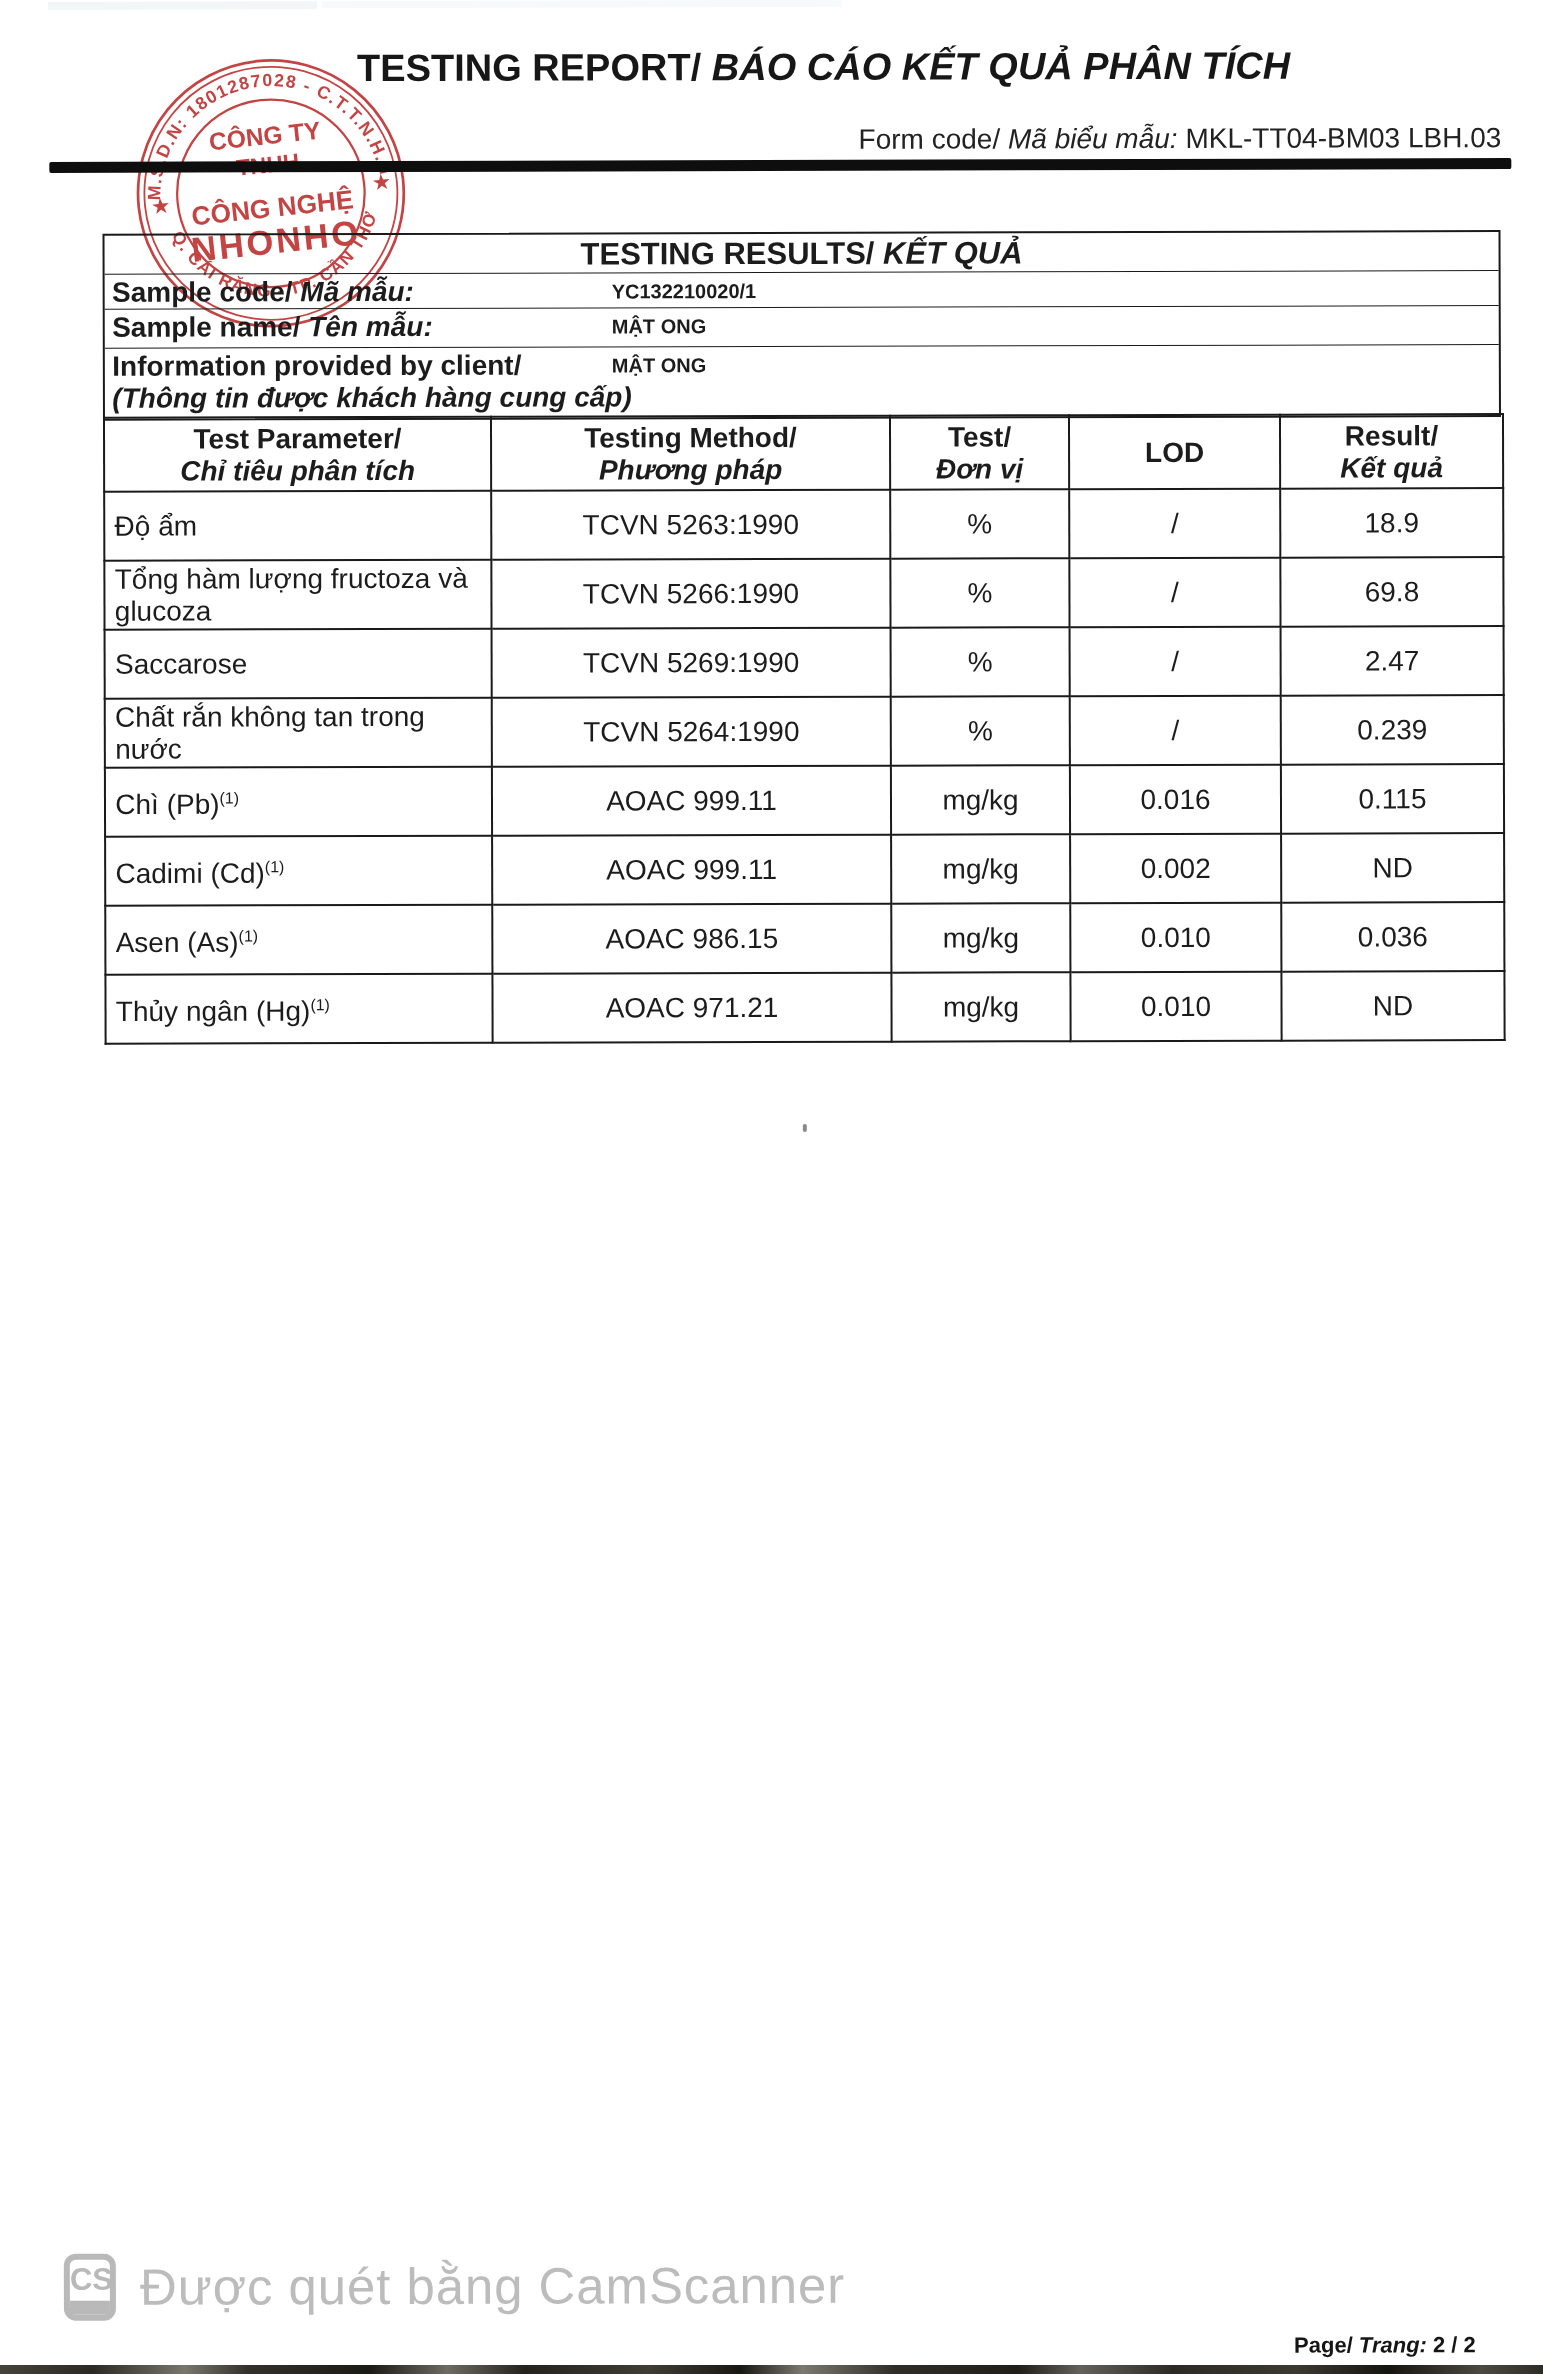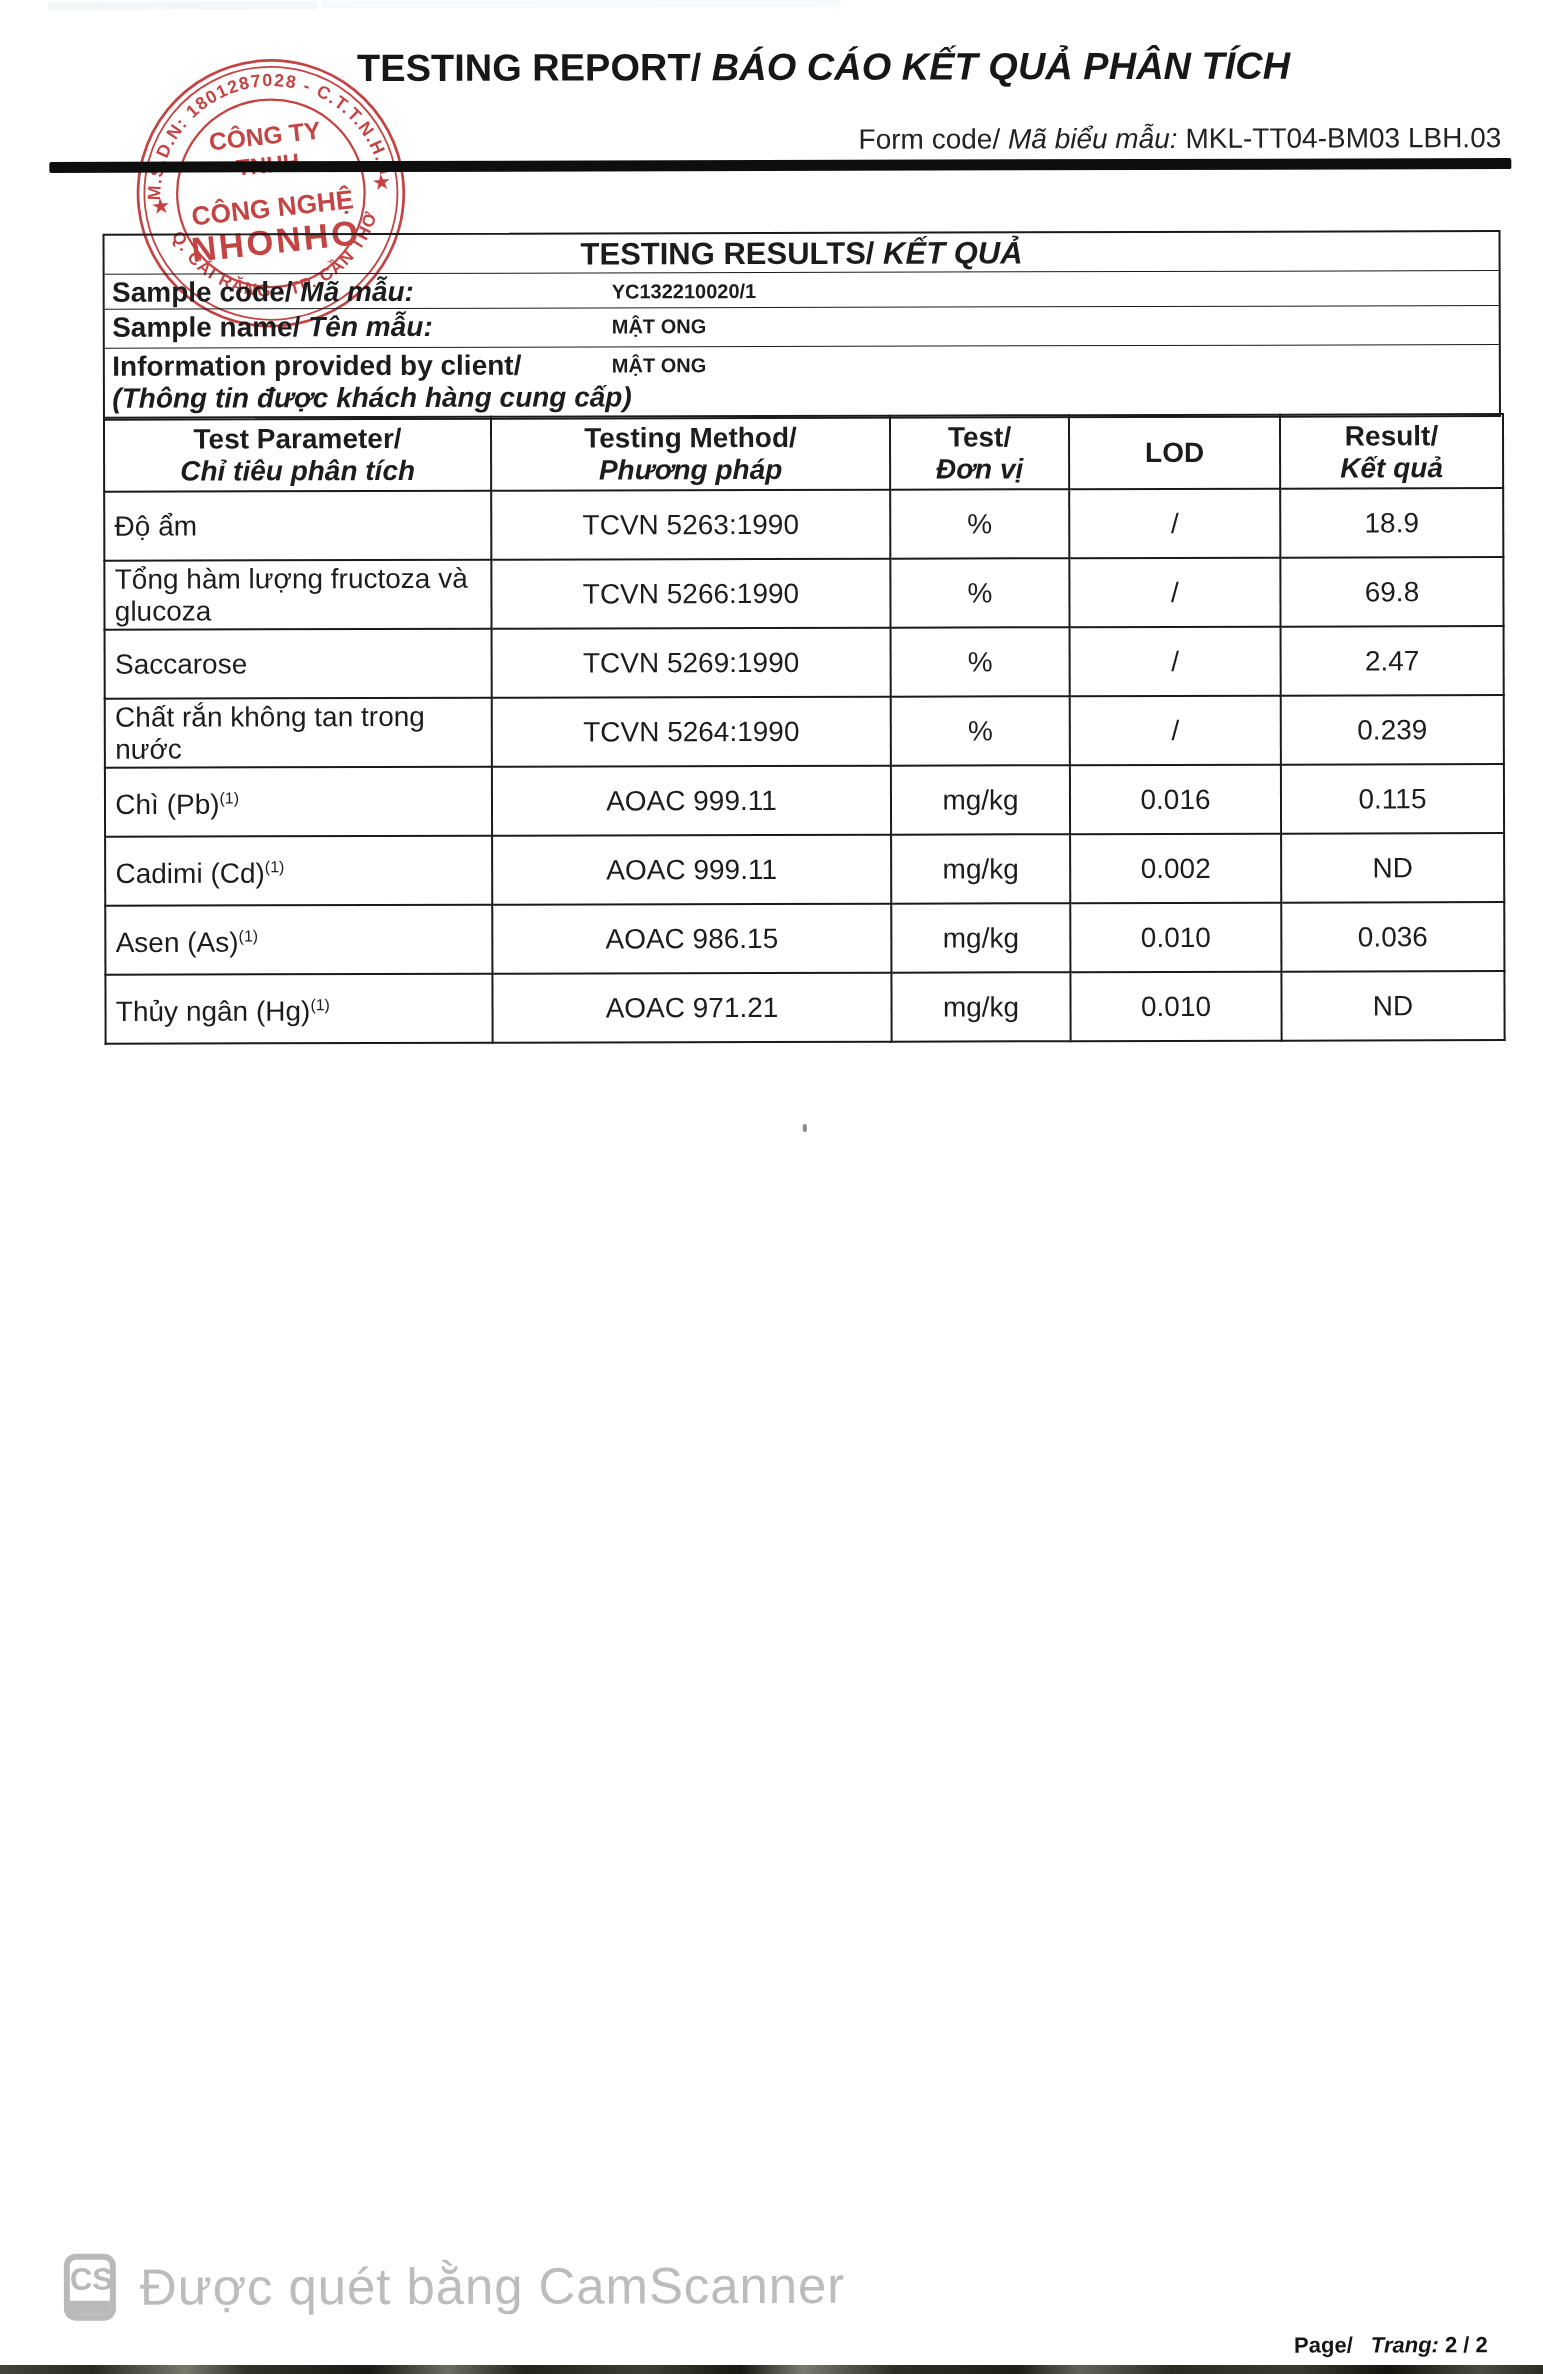--- a/index.html
+++ b/index.html
@@ -54,21 +54,21 @@
 
   
   .cam{position:absolute;left:61px;top:2252px;display:flex;align-items:center;color:#bcbcbc;}
   .cs-logo{position:relative;width:52px;height:67px;border:6.5px solid #b9b9b9;border-radius:12px;box-sizing:border-box;margin-right:24px;}
   .cs-txt{display:block;text-align:center;font-size:31px;font-weight:700;line-height:39px;color:#b9b9b9;}
   .cs-bar{position:absolute;left:0;right:0;bottom:0;height:14px;background:#b9b9b9;border-radius:0 0 4.6px 4.6px;}
   .cam-text{font-size:51px;font-weight:400;letter-spacing:0.9px;white-space:nowrap;}
 
   
   .pagenum{position:absolute;left:1291px;top:2334px;font-size:22px;font-weight:700;white-space:nowrap;color:#151515;}
-  .pagenum .bi{font-style:italic;margin-left:12px;}
+  .pagenum .bi{font-style:italic;}
 
   
   .scan-edge{position:absolute;left:0;bottom:0;width:100%;height:10.2px;
     background:linear-gradient(90deg,
       #44443a 0%,#2a2a22 6%,#77776c 12%,#32322a 16%,#1b1b15 24%,#6c6c62 29%,
       #23231c 34%,#3e3e34 42%,#181812 48%,#7a7a70 52%,#2e2e26 58%,#1f1f18 66%,
       #62625a 70%,#2b2b23 76%,#3a3a30 84%,#15150f 90%,#4a4a40 96%,#2d2d25 100%);}
 </style>
 </head>
 <body>

